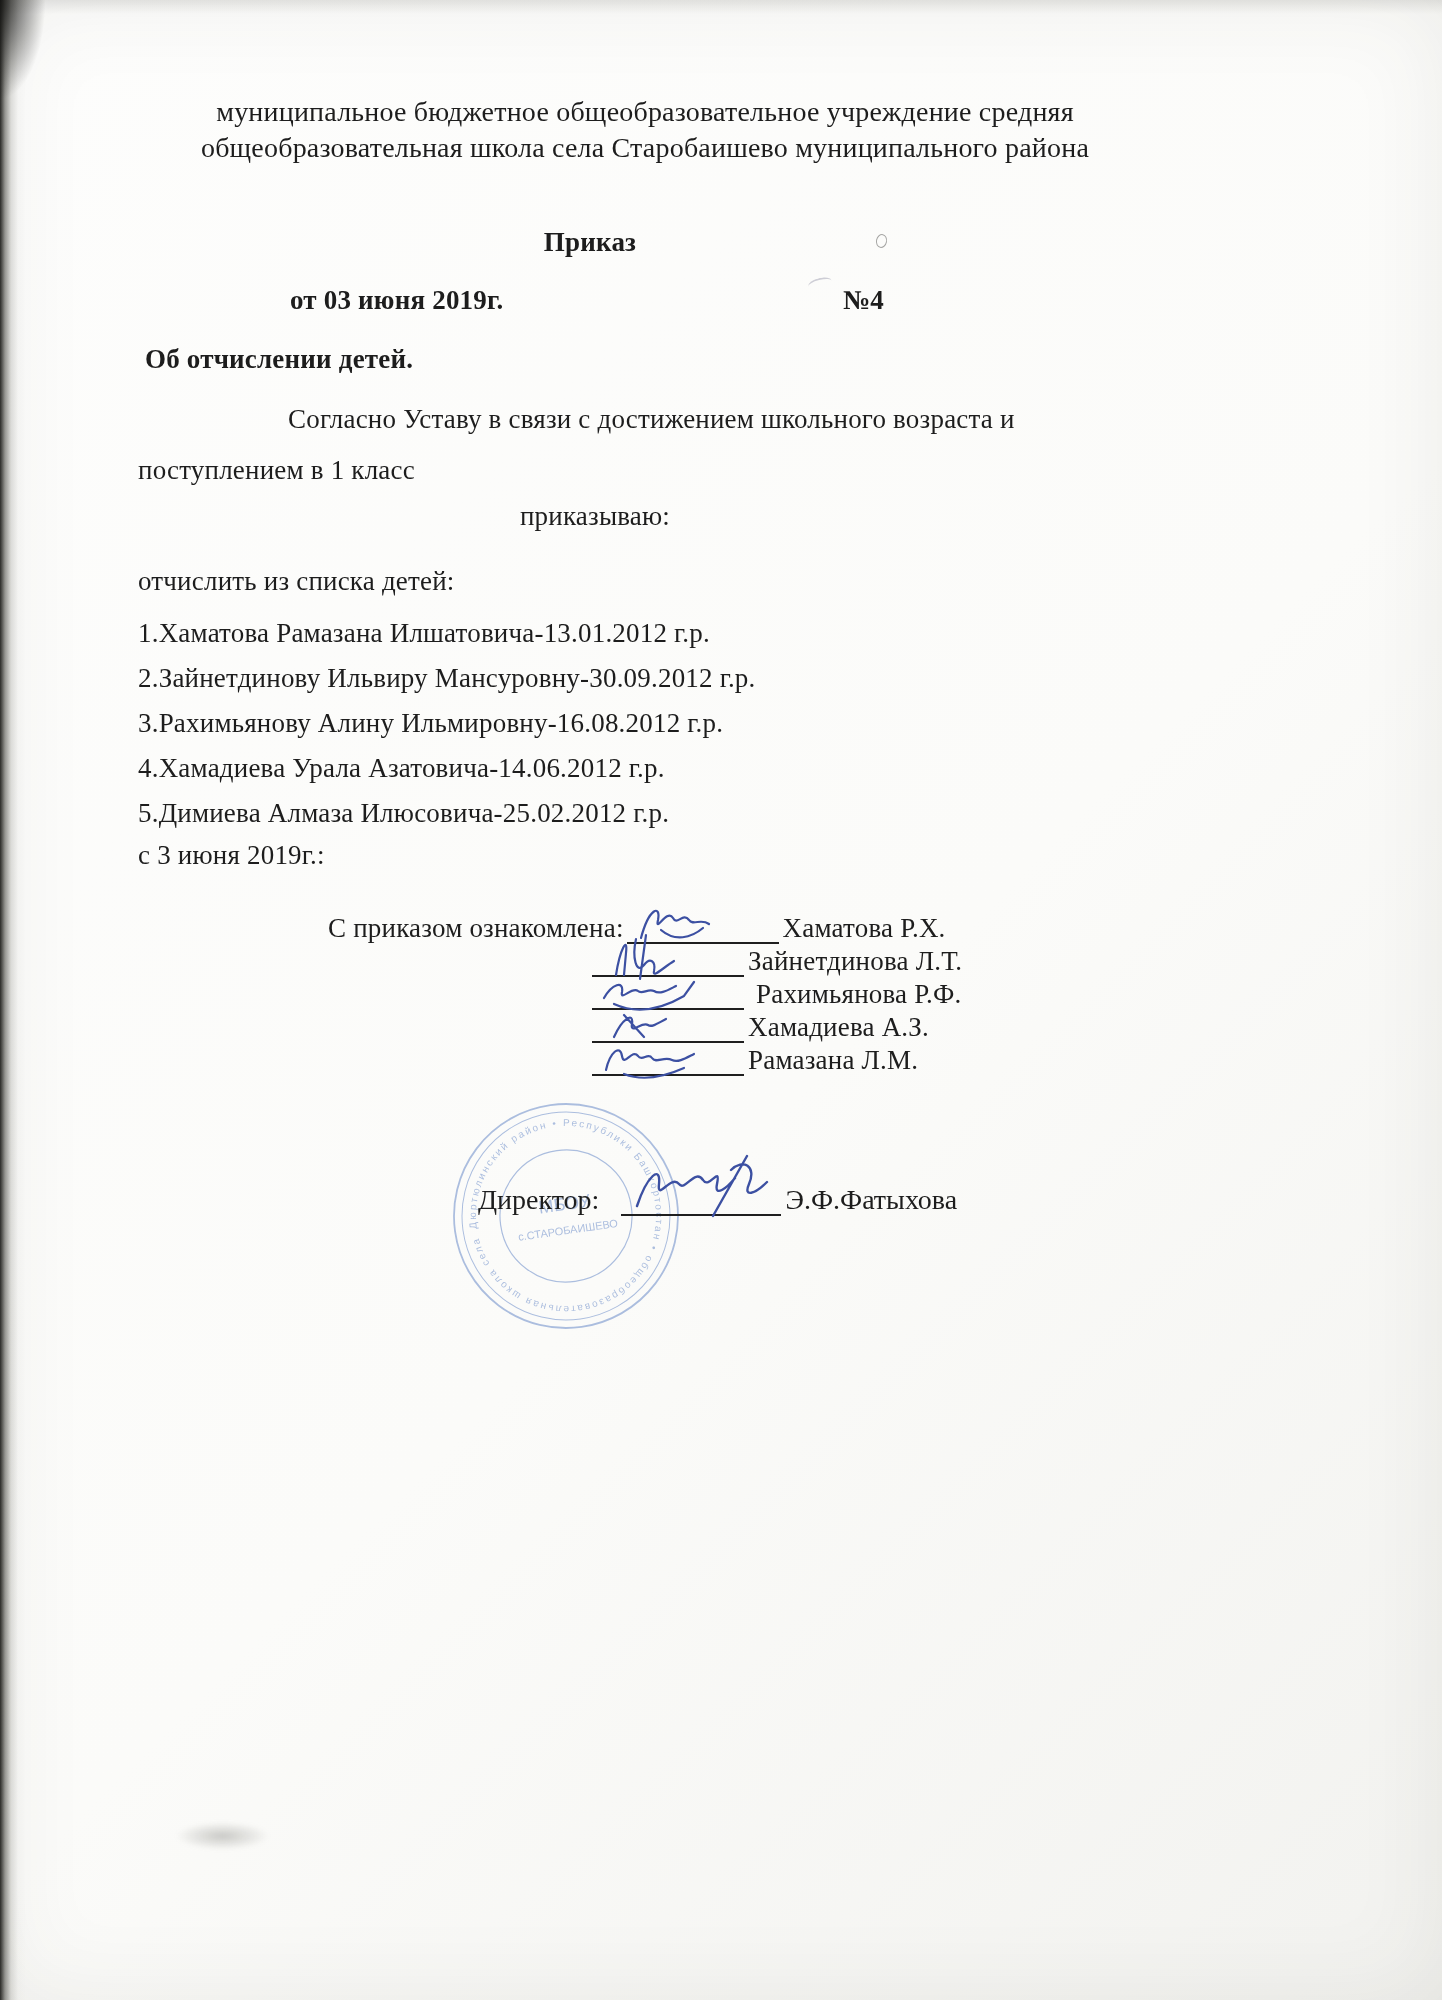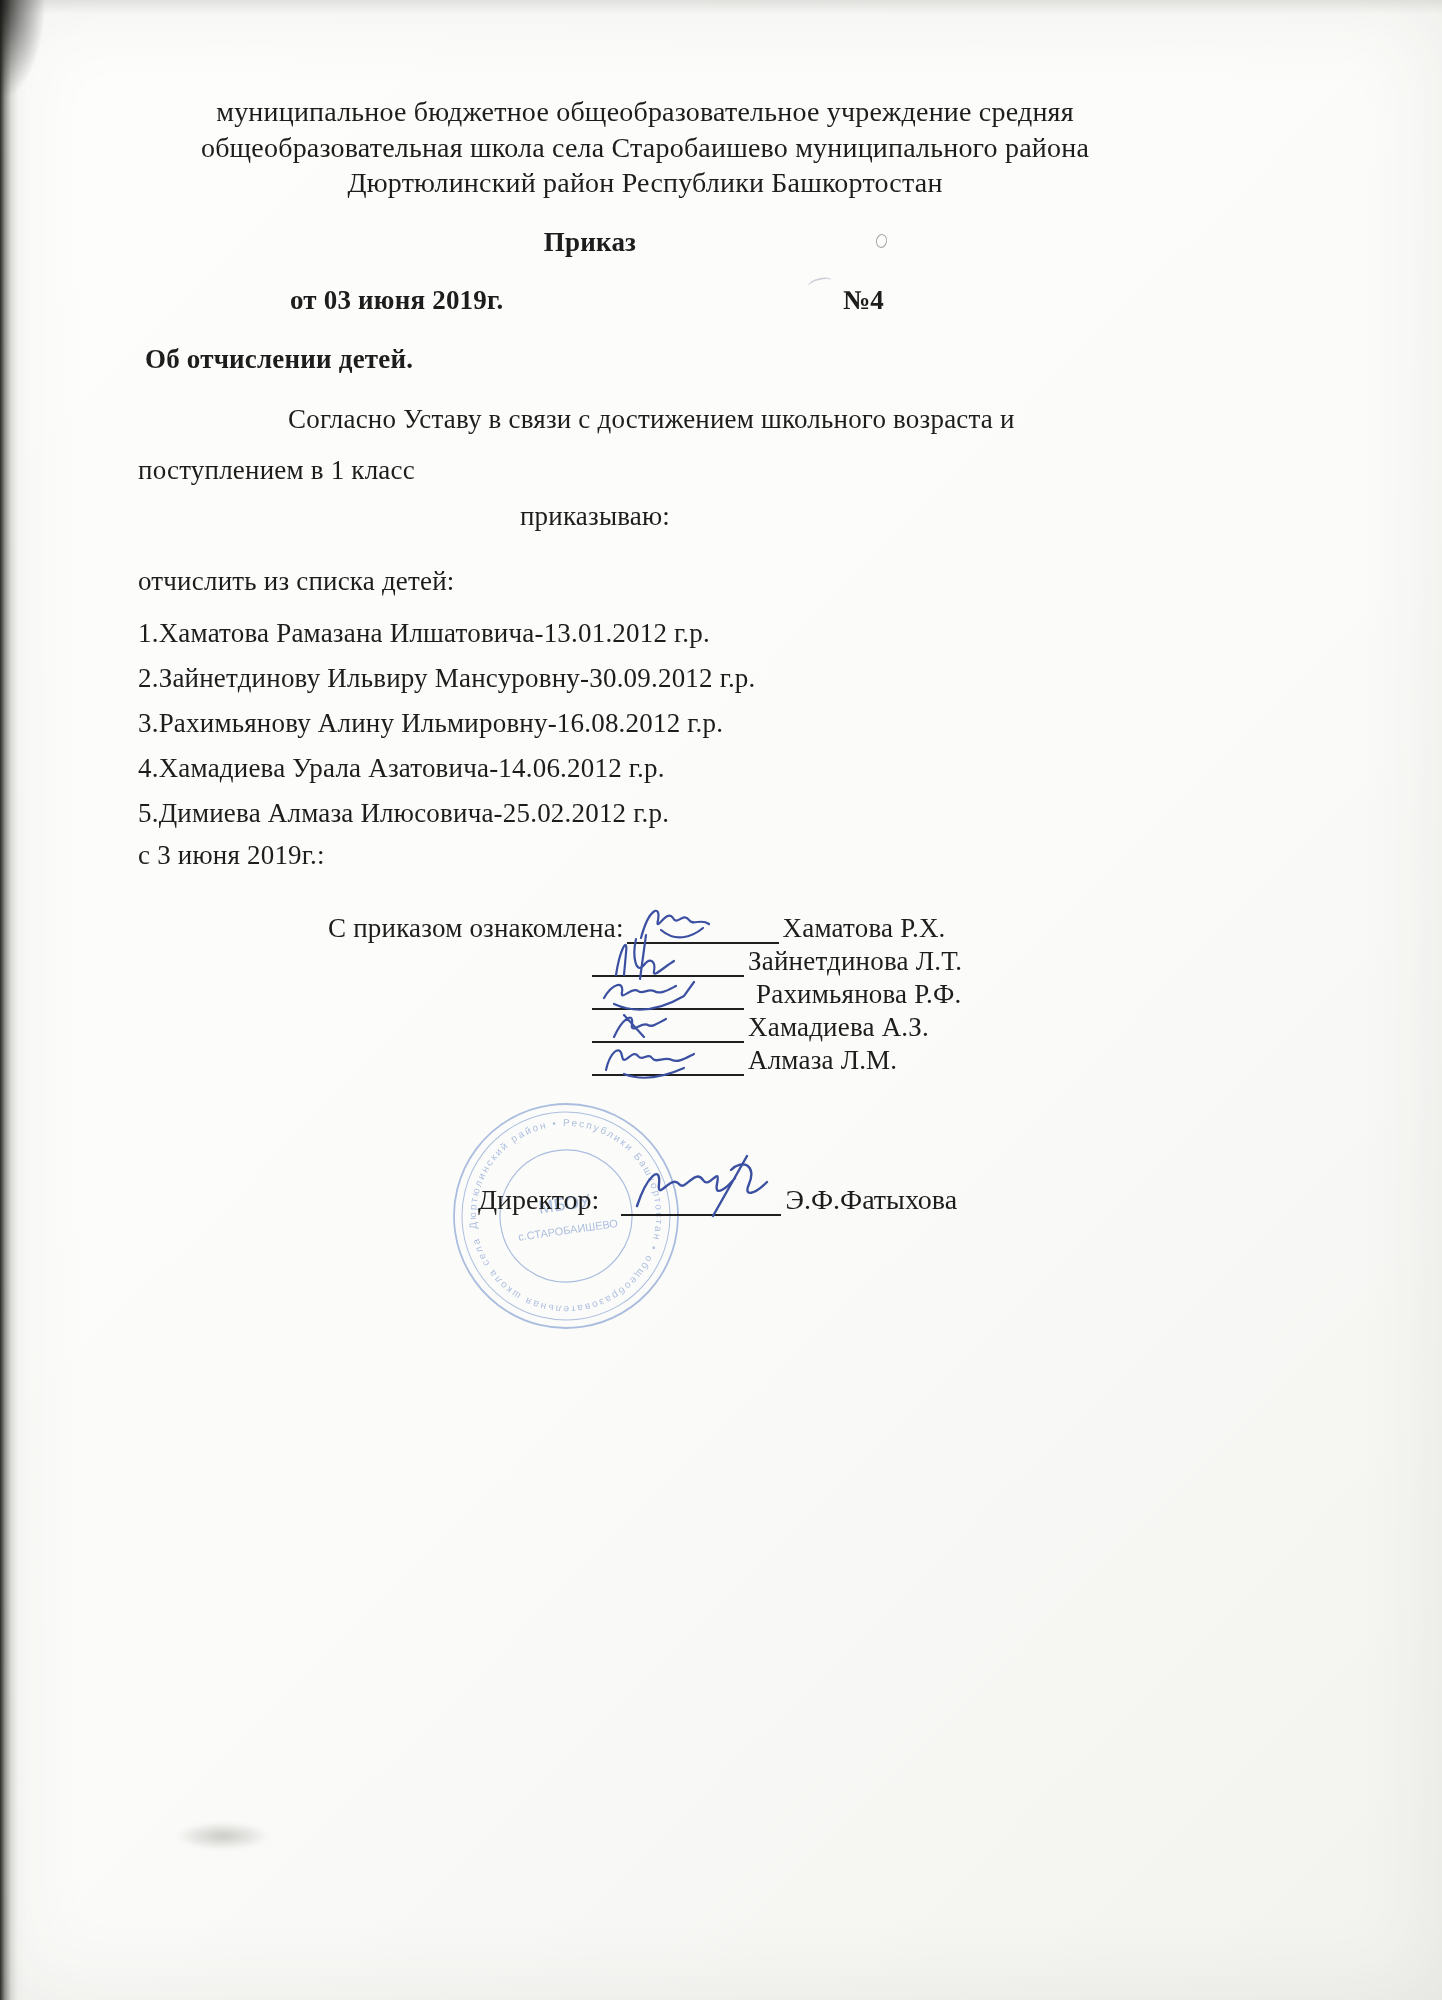--- a/index.html
+++ b/index.html
@@ -96,21 +96,20 @@
   <div class="scan-edge-top"></div>
   <div class="scan-edge-left"></div>
   <div class="scan-corner-tl"></div>
   <div class="smudge"></div>
   <div class="artifact-ring"></div>
   <div class="artifact-dash"></div>
 
   <div class="header">
     <div>муниципальное  бюджетное общеобразовательное учреждение  средняя</div>
     <div>общеобразовательная школа села Старобаишево муниципального района</div>
-    <div>Дюртюлинский район Республики Башкортостан</div>
   </div>
 
   <div class="t doc-title">Приказ</div>
   <div class="t date-line">от 03 июня  2019г.</div>
   <div class="t order-num">№4</div>
   <div class="t subject">Об отчислении детей.</div>
 
   <div class="t body-line1">Согласно Уставу в связи с достижением школьного возраста и</div>
   <div class="t body-line2">поступлением в 1 класс</div>
 
@@ -161,21 +160,21 @@
     </span>
     <span class="ack-name">Хамадиева А.З.</span>
   </div>
 
   <div class="ack-row" style="top:1040px; left:592px;">
     <span class="sig-line">
       <svg width="140" height="56" viewBox="0 0 140 56">
         <path d="M10 40 C 14 22, 24 14, 26 26 C 28 38, 36 18, 42 26 C 46 32, 52 22, 56 28 C 60 34, 68 26, 76 30 C 82 33, 90 28, 98 24 M 28 44 C 48 52, 70 46, 88 38" fill="none" stroke="#3c50a2" stroke-width="2.2" stroke-linecap="round"></path>
       </svg>
     </span>
-    <span class="ack-name">Алмаза Л.М.</span>
+    <span class="ack-name">Рамазана Л.М.</span>
   </div>
 
   <svg class="stamp" viewBox="0 0 240 240">
     <defs>
       <path id="ringPath" d="M 120,120 m -90,0 a 90,90 0 1 1 180,0 a 90,90 0 1 1 -180,0"></path>
     </defs>
     <circle cx="120" cy="120" r="112" fill="none" stroke="#6b8cc9" stroke-width="1.8"></circle>
     <circle cx="120" cy="120" r="104" fill="none" stroke="#6b8cc9" stroke-width="1"></circle>
     <circle cx="120" cy="120" r="66" fill="none" stroke="#6b8cc9" stroke-width="1.2"></circle>
     <text font-size="10" letter-spacing="2" fill="#6b8cc9">

